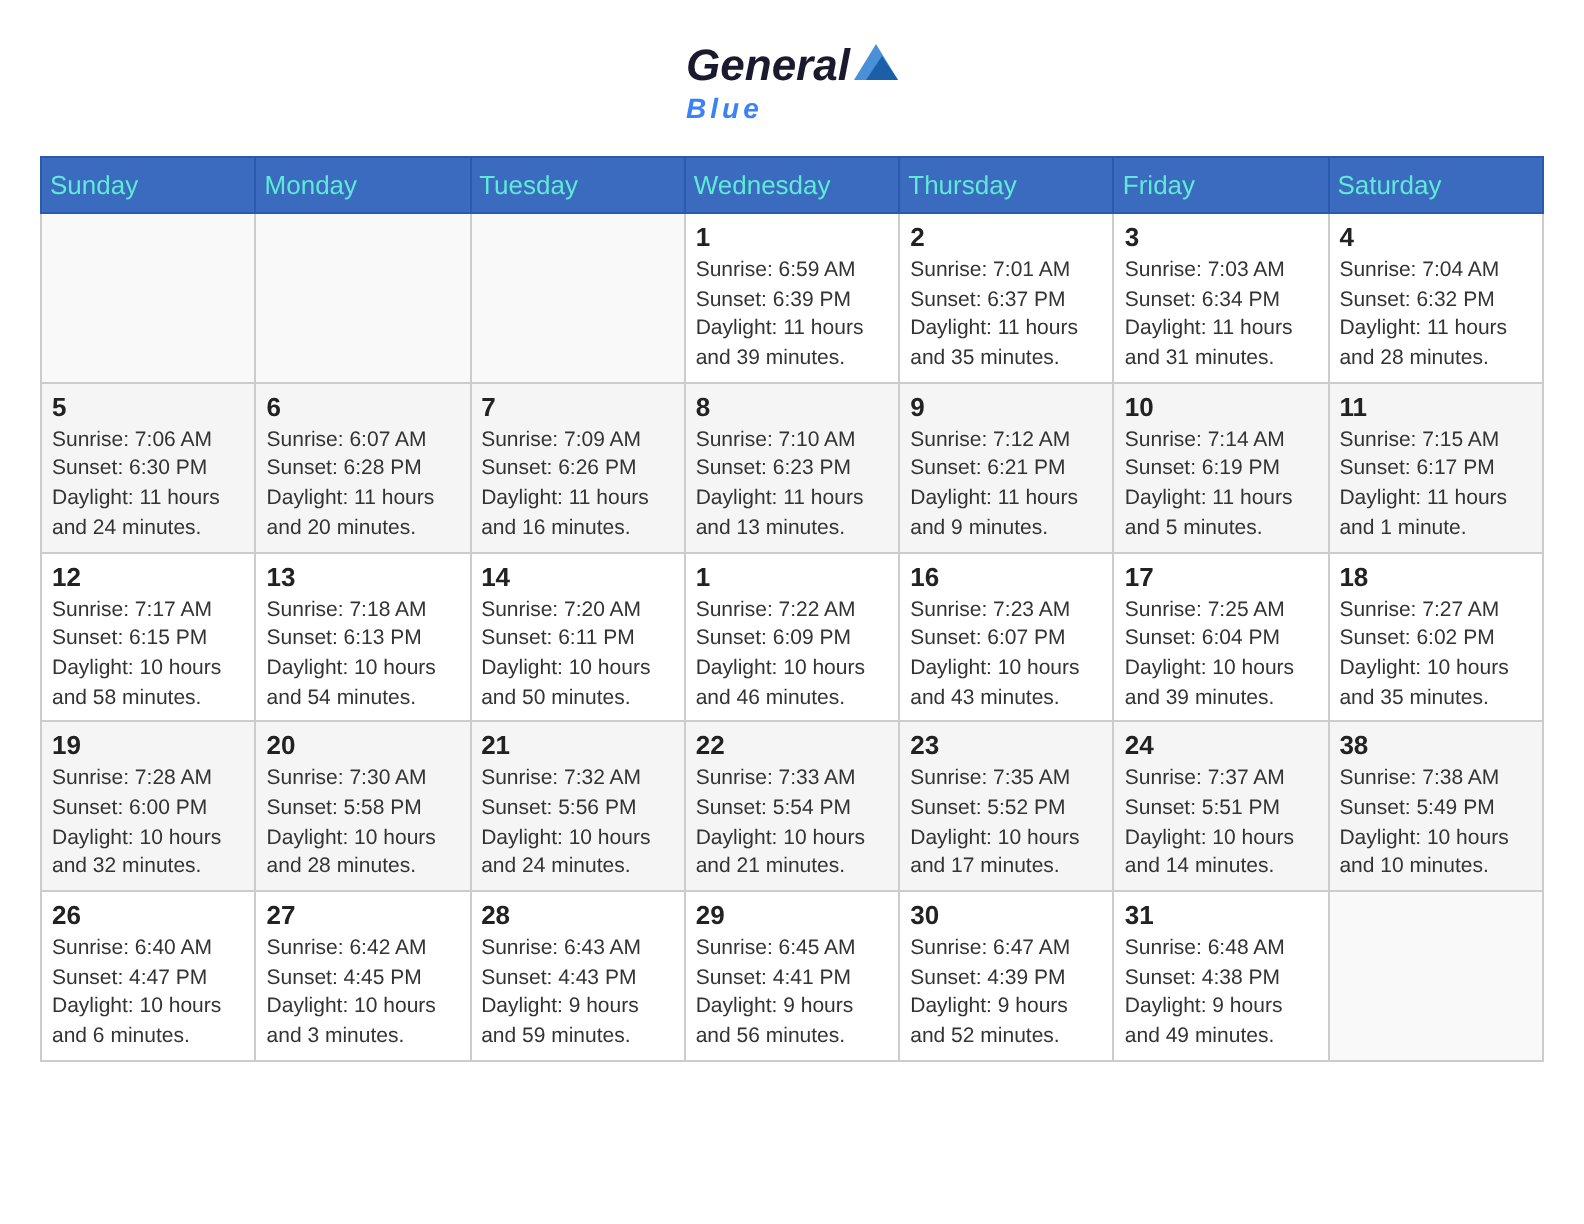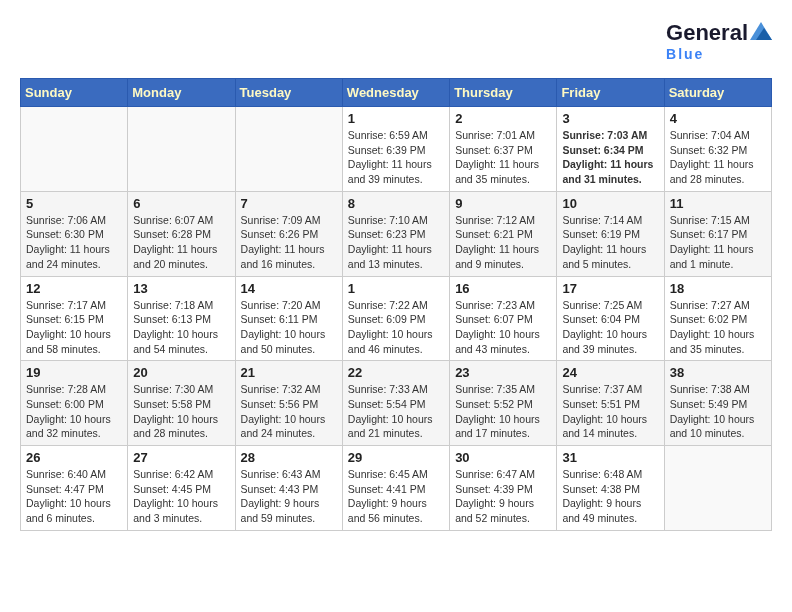--- a/index.html
+++ b/index.html
@@ -5,23 +5,24 @@
     * { box-sizing: border-box; margin: 0; padding: 0; }
     body {
       font-family: Arial, sans-serif;
       background: #fff;
       width: 792px;
       min-height: 612px;
       padding: 20px;
     }
     .header {
       display: flex;
-      justify-content: flex-end;
+      justify-content: center;
       align-items: flex-start;
       margin-bottom: 16px;
+      font-style: italic;
     }
     .logo {
       display: flex;
       flex-direction: column;
       align-items: flex-start;
     }
     .title-block {
       text-align: right;
     }
     .month-title {
@@ -33,24 +34,24 @@
       font-size: 15px;
       color: #333;
     }
     .calendar {
       width: 100%;
       border-collapse: collapse;
       border: 1px solid #ccc;
     }
     .calendar th {
       background: #3a6bbf;
-      color: #fef9c3;
+      color: #5eead4;
       padding: 6px 4px;
       font-size: 13px;
-      font-weight: bold;
+      font-weight: normal;
       border: 1px solid #2a5aaf;
       text-align: left;
     }
     .calendar td {
       border: 1px solid #ccc;
       vertical-align: top;
       padding: 4px 5px;
       width: 107px;
       height: 80px;
       font-size: 11px;
@@ -120,21 +121,21 @@
         </td>
         <td>
           <div class="day-number">2</div>
           <div class="day-info" style="white-space: pre-line;">Sunrise: 7:01 AM
 Sunset: 6:37 PM
 Daylight: 11 hours
 and 35 minutes.</div>
         </td>
         <td>
           <div class="day-number">3</div>
-          <div class="day-info" style="white-space: pre-line; font-weight: bold;">Sunrise: 7:03 AM
+          <div class="day-info" style="white-space: pre-line;">Sunrise: 7:03 AM
 Sunset: 6:34 PM
 Daylight: 11 hours
 and 31 minutes.</div>
         </td>
         <td>
           <div class="day-number">4</div>
           <div class="day-info" style="white-space: pre-line;">Sunrise: 7:04 AM
 Sunset: 6:32 PM
 Daylight: 11 hours
 and 28 minutes.</div>

